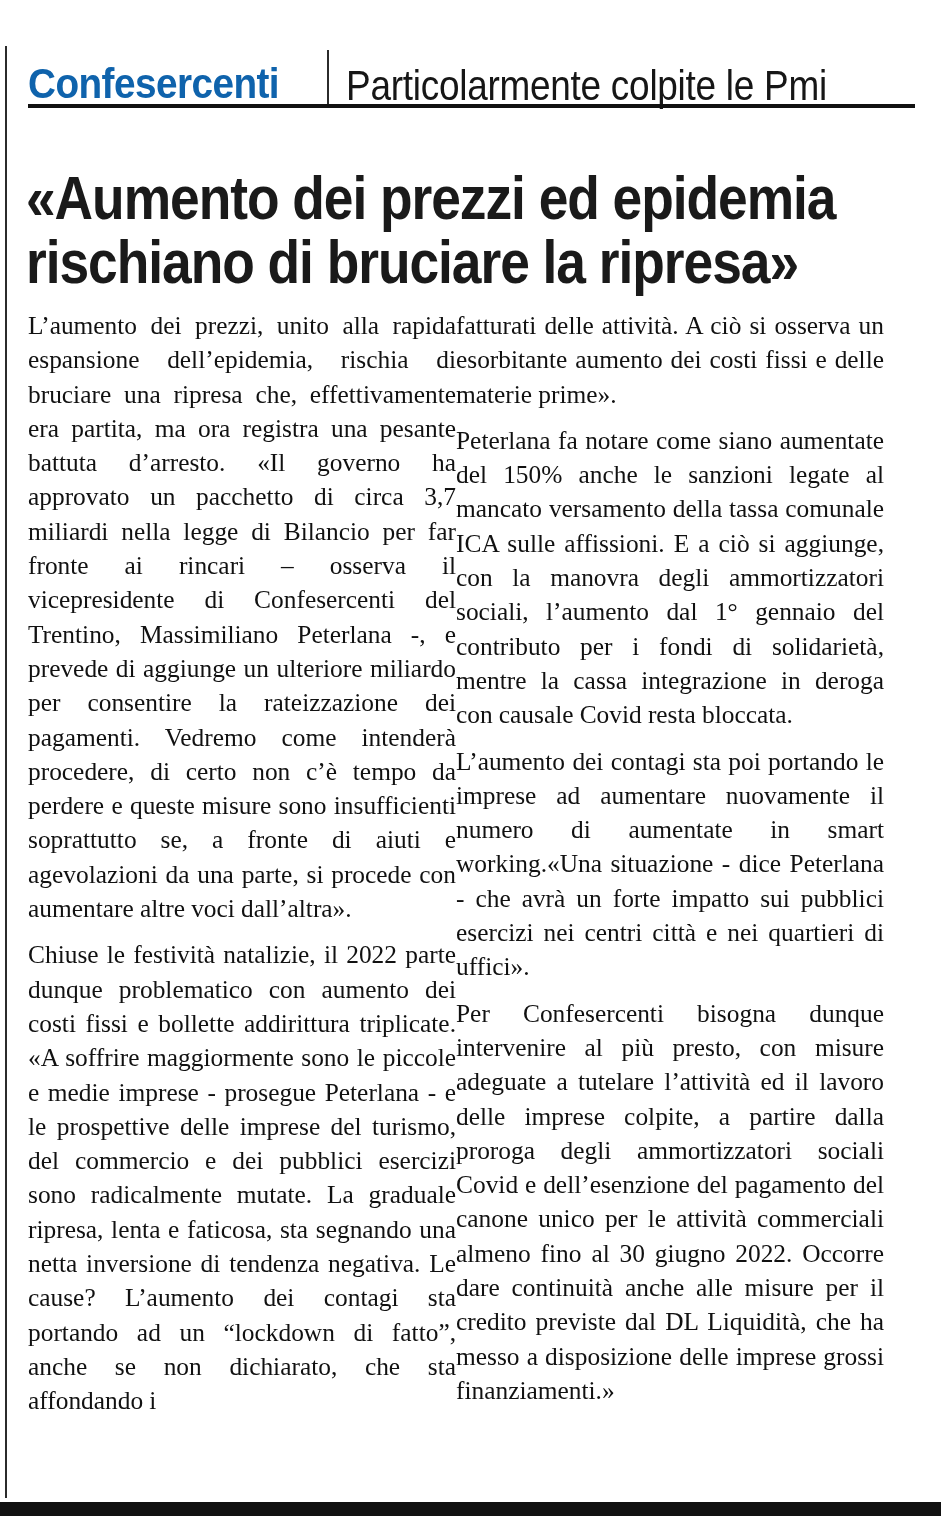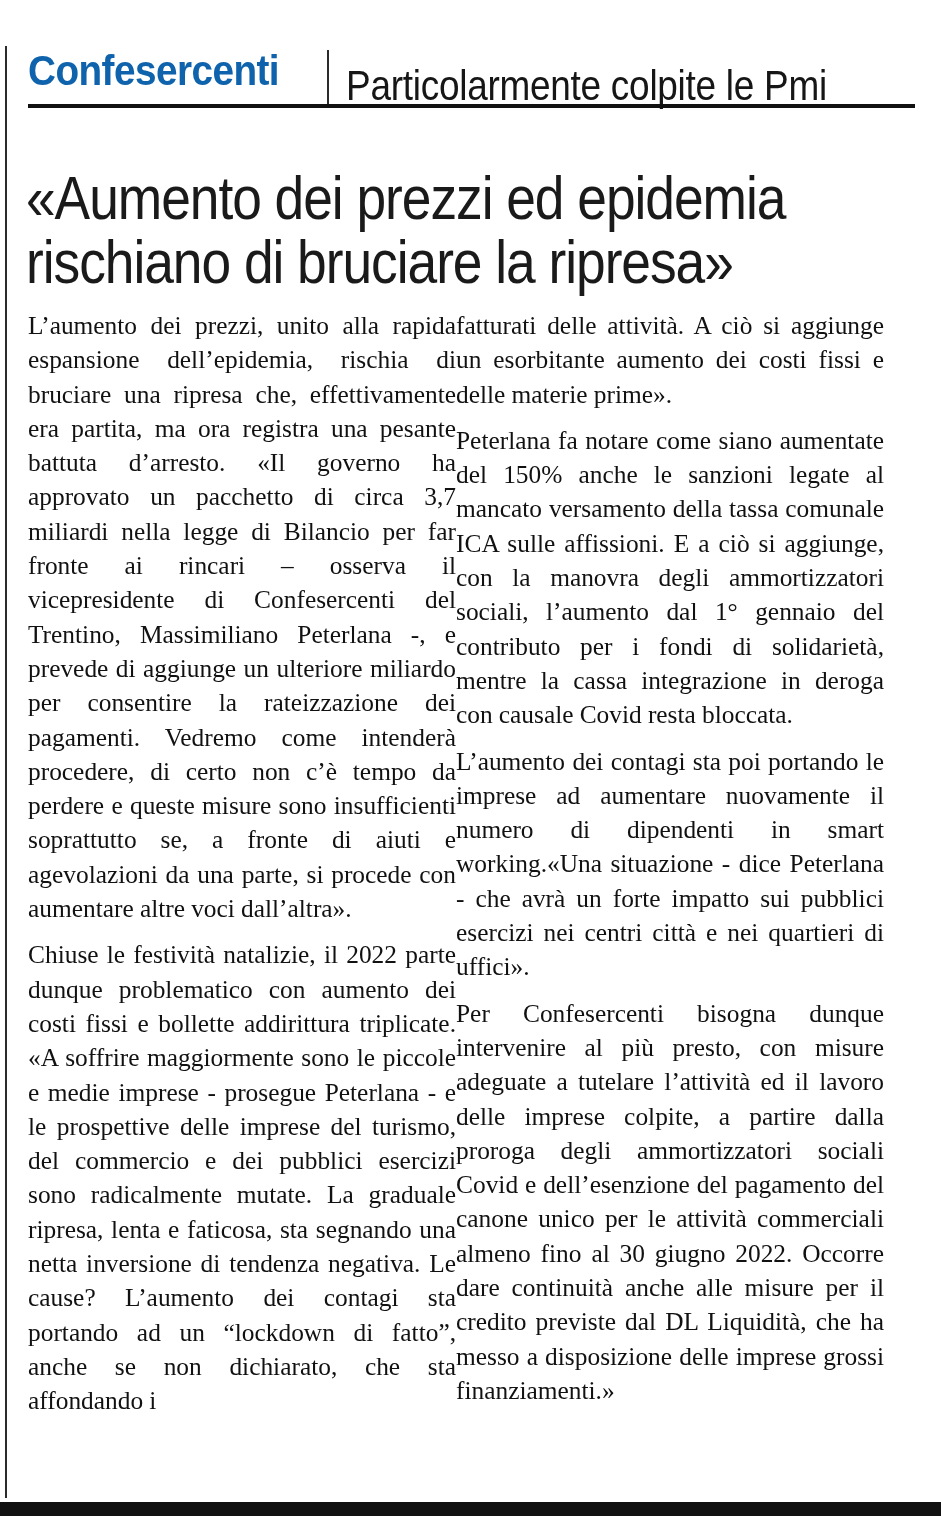--- a/index.html
+++ b/index.html
@@ -36,21 +36,21 @@
   }
 
   
   .kicker {
     position: absolute;
     left: 28px;
     top: 48px;
     width: 887px;
     height: 58px;
     display: flex;
-    align-items: flex-start;
+    align-items: flex-end;
   }
   .kicker-brand {
     font-family: "Liberation Sans Narrow", "Liberation Sans", sans-serif;
     font-weight: 700;
     font-size: 43px;
     line-height: 45px;
     letter-spacing: -0.6px;
     color: #0f63ac;
     transform: scaleX(0.90);
     transform-origin: left bottom;
@@ -87,21 +87,21 @@
     background: #111111;
   }
 
   
   .headline {
     position: absolute;
     left: 26px;
     top: 124px;
     width: 895px;
     font-family: "Liberation Sans Narrow", "Liberation Sans", sans-serif;
-    font-weight: 400;
+    font-weight: 700;
     font-size: 62px;
     line-height: 64px;
     letter-spacing: -1.2px;
     color: #1a1a1a;
   }
   .headline-line {
     display: block;
     transform: scaleX(0.86);
     transform-origin: left center;
     white-space: nowrap;
@@ -147,20 +147,20 @@
   <span class="headline-line">«Aumento dei prezzi ed epidemia</span>
   <span class="headline-line">rischiano di bruciare la ripresa»</span>
 </h1>
 
 <div class="columns">
   <div class="column">
     <p>L’aumento dei prezzi, unito alla rapida espansione dell’epidemia, rischia di bruciare una ripresa che, effettivamente era partita, ma ora registra una pesante battuta d’arresto. «Il governo ha approvato un pacchetto di circa 3,7 miliardi nella legge di Bilancio per far fronte ai rincari – osserva il vicepresidente di Confesercenti del Trentino, Massimiliano Peterlana -, e prevede di aggiunge un ulteriore miliardo per consentire la rateizzazione dei pagamenti. Vedremo come intenderà procedere, di certo non c’è tempo da perdere e queste misure sono insufficienti soprattutto se, a fronte di aiuti e agevolazioni da una parte, si procede con aumentare altre voci dall’altra».</p>
     <p>Chiuse le festività natalizie, il 2022 parte dunque problematico con aumento dei costi fissi e bollette addirittura triplicate. «A soffrire maggiormente sono le piccole e medie imprese - prosegue Peterlana - e le prospettive delle imprese del turismo, del commercio e dei pubblici esercizi sono radicalmente mutate. La graduale ripresa, lenta e faticosa, sta segnando una netta inversione di tendenza negativa. Le cause? L’aumento dei contagi sta portando ad un “lockdown di fatto”, anche se non dichiarato, che sta affondando i</p>
   </div>
   <div class="column">
-    <p>fatturati delle attività. A ciò si aggiunge un esorbitante aumento dei costi fissi e delle materie prime».</p>
+    <p>fatturati delle attività. A ciò si osserva un esorbitante aumento dei costi fissi e delle materie prime».</p>
     <p>Peterlana fa notare come siano aumentate del 150% anche le sanzioni legate al mancato versamento della tassa comunale ICA sulle affissioni. E a ciò si aggiunge, con la manovra degli ammortizzatori sociali, l’aumento dal 1° gennaio del contributo per i fondi di solidarietà, mentre la cassa integrazione in deroga con causale Covid resta bloccata.</p>
-    <p>L’aumento dei contagi sta poi portando le imprese ad aumentare nuovamente il numero di dipendenti in smart working.«Una situazione - dice Peterlana - che avrà un forte impatto sui pubblici esercizi nei centri città e nei quartieri di uffici».</p>
+    <p>L’aumento dei contagi sta poi portando le imprese ad aumentare nuovamente il numero di aumentate in smart working.«Una situazione - dice Peterlana - che avrà un forte impatto sui pubblici esercizi nei centri città e nei quartieri di uffici».</p>
     <p>Per Confesercenti bisogna dunque intervenire al più presto, con misure adeguate a tutelare l’attività ed il lavoro delle imprese colpite, a partire dalla proroga degli ammortizzatori sociali Covid e dell’esenzione del pagamento del canone unico per le attività commerciali almeno fino al 30 giugno 2022. Occorre dare continuità anche alle misure per il credito previste dal DL Liquidità, che ha messo a disposizione delle imprese grossi finanziamenti.»</p>
   </div>
 </div>
 
 <div class="page-bottom-bar"></div>
 
 </body></html>

